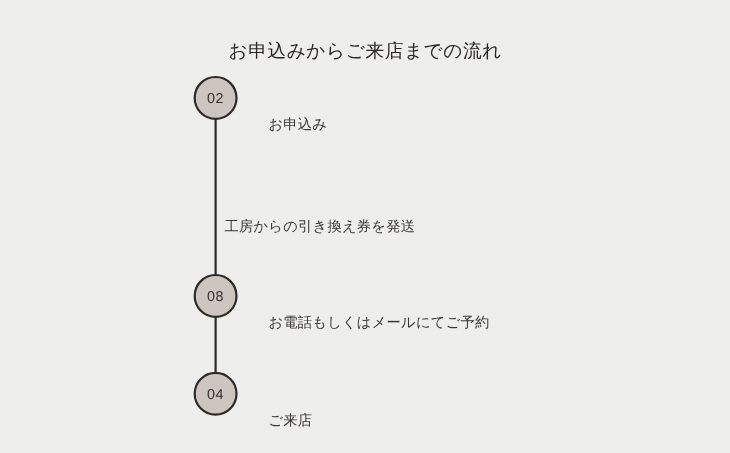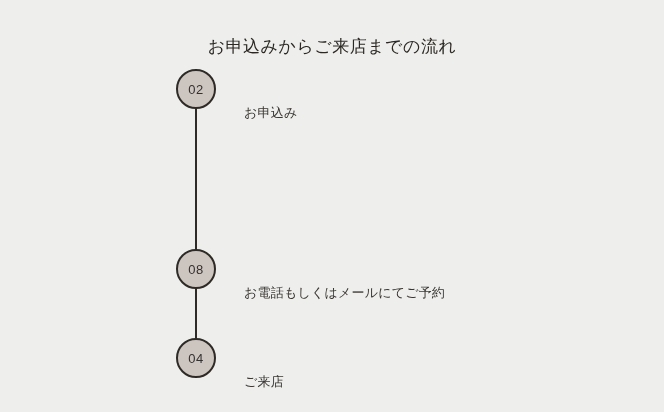--- a/index.html
+++ b/index.html
@@ -92,20 +92,21 @@
   <div class="connector"></div>
 
   <div class="step s1">
     <div class="step-circle">
       <span class="step-number">02</span>
     </div>
     <span class="step-label">お申込み</span>
   </div>
 
   <div class="step s2">
+    <span class="step-label">工房からの引き換え券を発送</span>
   </div>
 
   <div class="step s3">
     <div class="step-circle">
       <span class="step-number">08</span>
     </div>
     <span class="step-label">お電話もしくはメールにてご予約</span>
   </div>
 
   <div class="step s4">

